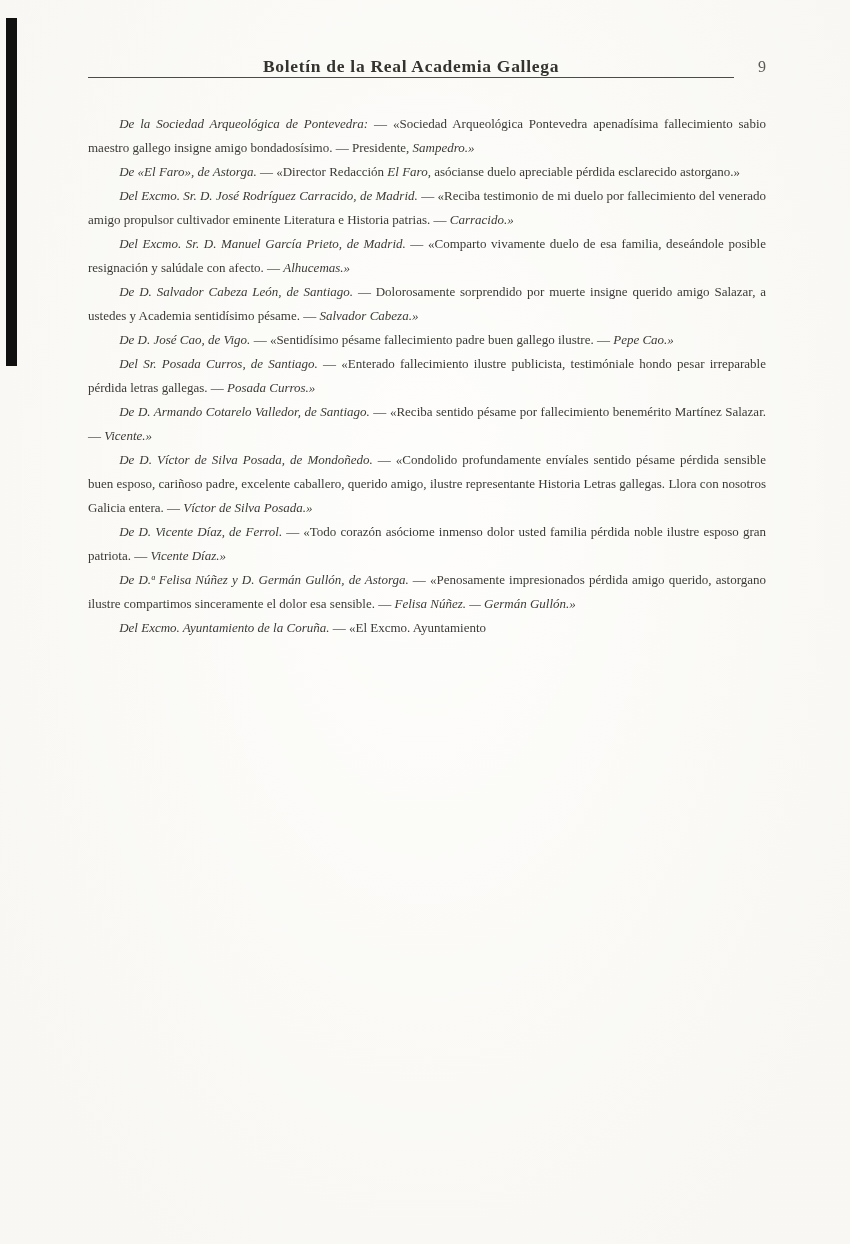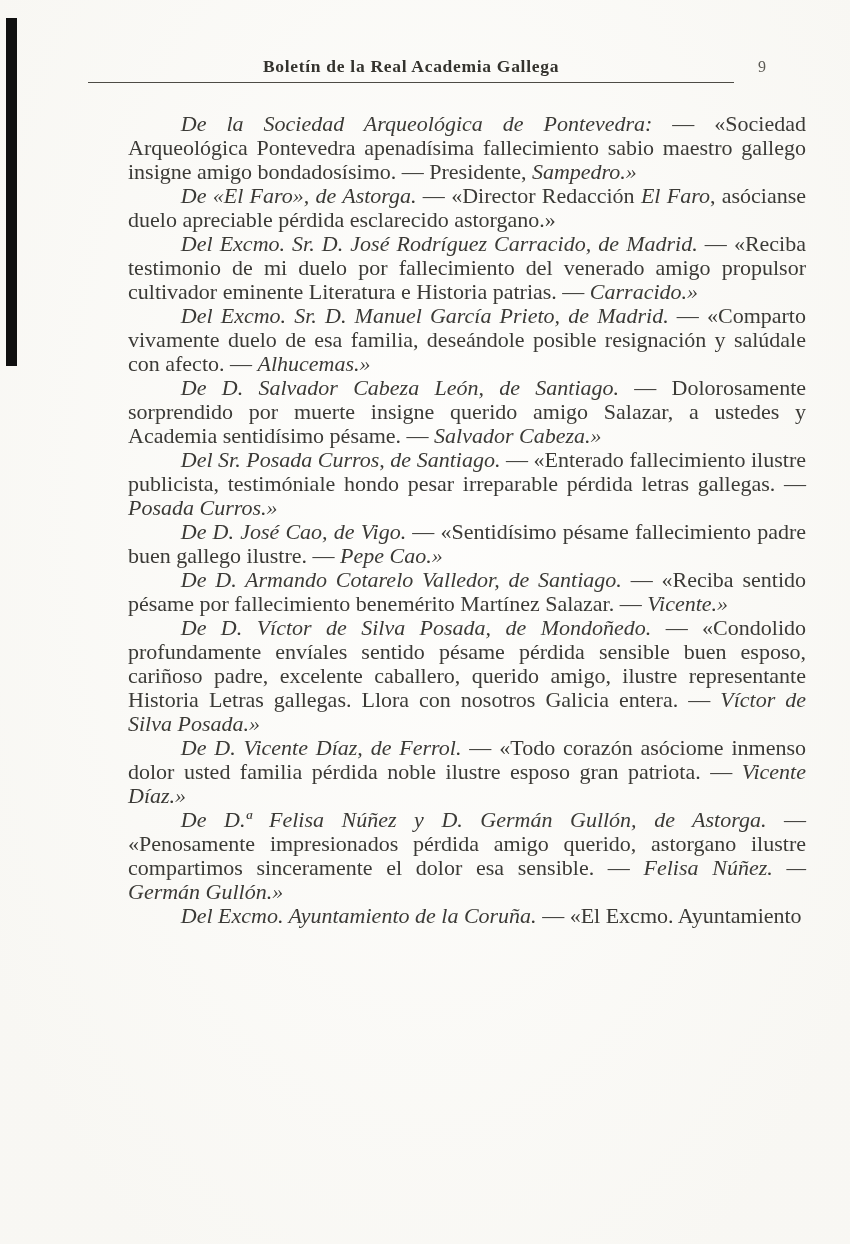--- a/index.html
+++ b/index.html
@@ -33,46 +33,44 @@
     left: 88px;
     width: 678px;
   }
   .header-row {
     display: flex;
     align-items: baseline;
   }
   .header-title-wrap {
     width: 646px;
     border-bottom: 1.6px solid #4d4b45;
-    padding-bottom: 5px;
   }
   .header-title {
     text-align: center;
     font-weight: bold;
     font-size: 17.5px;
     letter-spacing: 0.7px;
     color: #34332e;
   }
   .page-number {
     flex: 1;
     text-align: right;
     font-size: 16px;
     color: #5d5b55;
     padding-left: 6px;
   }
   .content {
     position: absolute;
     top: 112px;
     left: 88px;
     width: 678px;
-    font-size: 22px;
+    font-size: 13px;
     line-height: 24px;
     text-align: justify;
     color: #3b3a36;
-    margin-left: 40px;
   }
   .para {
     margin: 0;
     text-indent: 2.4em;
   }
   .italic {
     font-style: italic;
   }
 </style>
 </head>
@@ -90,22 +88,22 @@
       <div class="page-number">9</div>
     </div>
   </div>
 
   <div class="content" id="paragraphs">
       <p class="para"><span class="italic">De la Sociedad Arqueológica de Pontevedra:</span><span class=""> — «Sociedad Arqueológica Pontevedra apenadísima fallecimiento sabio maestro gallego insigne amigo bondadosísimo. — Presidente, </span><span class="italic">Sampedro.»</span></p>
       <p class="para"><span class="italic">De «El Faro», de Astorga.</span><span class=""> — «Director Redacción </span><span class="italic">El Faro</span><span class="">, asócianse duelo apreciable pérdida esclarecido astorgano.»</span></p>
       <p class="para"><span class="italic">Del Excmo. Sr. D. José Rodríguez Carracido, de Madrid.</span><span class=""> — «Reciba testimonio de mi duelo por fallecimiento del venerado amigo propulsor cultivador eminente Literatura e Historia patrias. — </span><span class="italic">Carracido.»</span></p>
       <p class="para"><span class="italic">Del Excmo. Sr. D. Manuel García Prieto, de Madrid.</span><span class=""> — «Comparto vivamente duelo de esa familia, deseándole posible resignación y salúdale con afecto. — </span><span class="italic">Alhucemas.»</span></p>
       <p class="para"><span class="italic">De D. Salvador Cabeza León, de Santiago.</span><span class=""> — Dolorosamente sorprendido por muerte insigne querido amigo Salazar, a ustedes y Academia sentidísimo pésame. — </span><span class="italic">Salvador Cabeza.»</span></p>
+      <p class="para"><span class="italic">De D. José Cao, de Vigo.</span><span class=""> — «Sentidísimo pésame fallecimiento padre buen gallego ilustre. — </span><span class="italic">Pepe Cao.»</span></p>
       <p class="para"><span class="italic">Del Sr. Posada Curros, de Santiago.</span><span class=""> — «Enterado fallecimiento ilustre publicista, testimóniale hondo pesar irreparable pérdida letras gallegas. — </span><span class="italic">Posada Curros.»</span></p>
-      <p class="para"><span class="italic">De D. José Cao, de Vigo.</span><span class=""> — «Sentidísimo pésame fallecimiento padre buen gallego ilustre. — </span><span class="italic">Pepe Cao.»</span></p>
       <p class="para"><span class="italic">De D. Armando Cotarelo Valledor, de Santiago.</span><span class=""> — «Reciba sentido pésame por fallecimiento benemérito Martínez Salazar. — </span><span class="italic">Vicente.»</span></p>
       <p class="para"><span class="italic">De D. Víctor de Silva Posada, de Mondoñedo.</span><span class=""> — «Condolido profundamente envíales sentido pésame pérdida sensible buen esposo, cariñoso padre, excelente caballero, querido amigo, ilustre representante Historia Letras gallegas. Llora con nosotros Galicia entera. — </span><span class="italic">Víctor de Silva Posada.»</span></p>
       <p class="para"><span class="italic">De D. Vicente Díaz, de Ferrol.</span><span class=""> — «Todo corazón asóciome inmenso dolor usted familia pérdida noble ilustre esposo gran patriota. — </span><span class="italic">Vicente Díaz.»</span></p>
       <p class="para"><span class="italic">De D.ª Felisa Núñez y D. Germán Gullón, de Astorga.</span><span class=""> — «Penosamente impresionados pérdida amigo querido, astorgano ilustre compartimos sinceramente el dolor esa sensible. — </span><span class="italic">Felisa Núñez. — Germán Gullón.»</span></p>
       <p class="para"><span class="italic">Del Excmo. Ayuntamiento de la Coruña.</span><span class=""> — «El Excmo. Ayuntamiento</span></p>
     </div>
 
 </div>
 
 </body></html>

